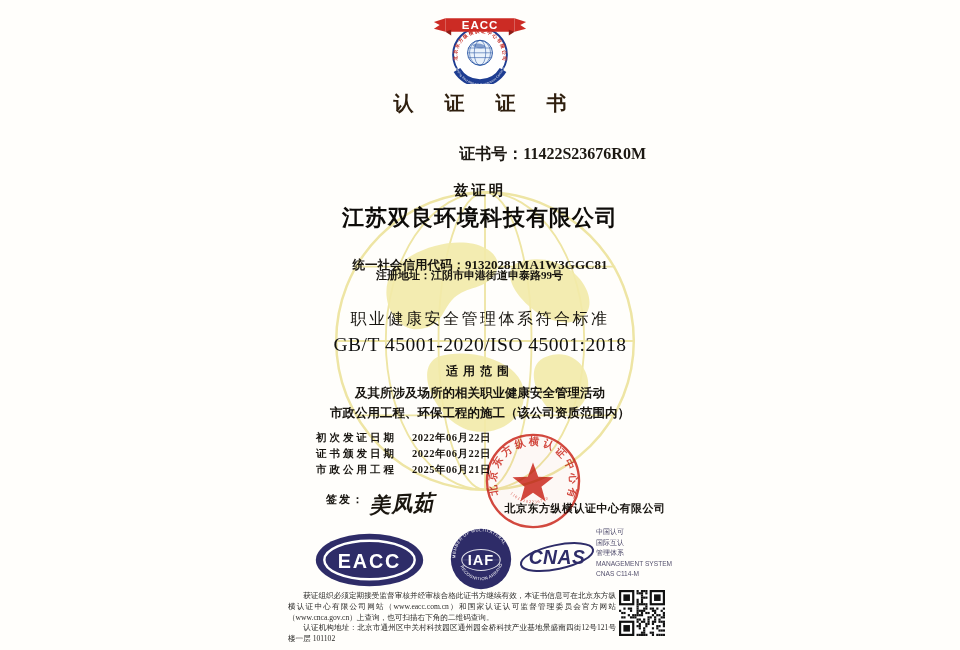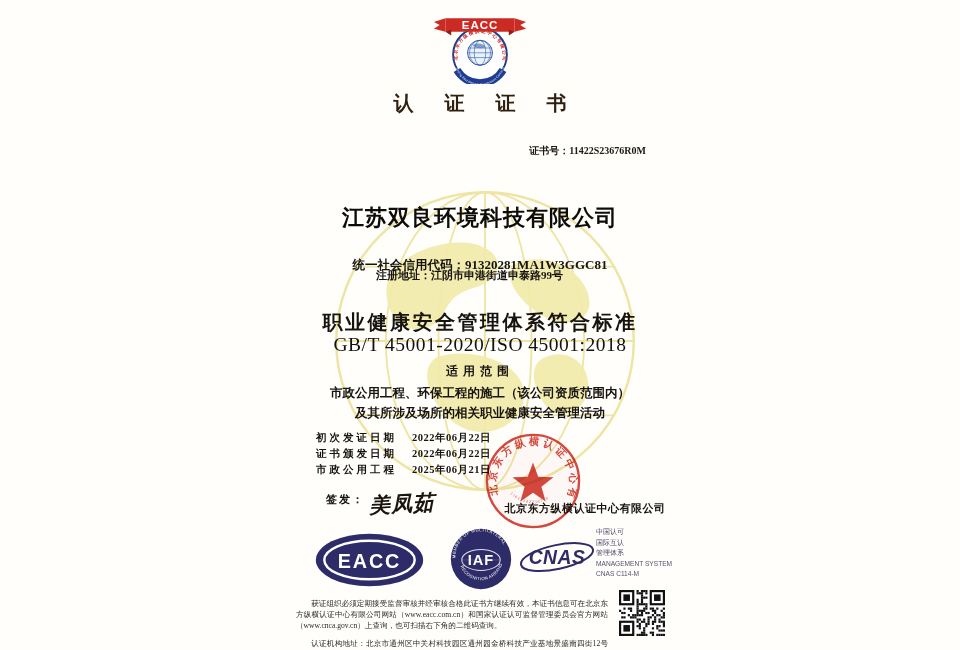--- a/index.html
+++ b/index.html
@@ -16,30 +16,30 @@
 
   
   .watermark{left:50px;top:186px;width:310px;height:310px;z-index:0;pointer-events:none;}
 
   .content{z-index:1;}
 
   
   .logo-top{left:152px;top:12px;width:96px;height:72px;}
 
   .title{top:90px;font-size:20px;font-weight:bold;letter-spacing:13px;color:#2f1f0e;text-indent:13px;}
-  .cert-no{top:144px;right:34px;font-size:10px;font-weight:bold;color:#1c1812;}
+  .cert-no{top:144px;right:34px;font-size:16px;font-weight:bold;color:#1c1812;}
 
   .statement{top:181px;font-size:14.5px;font-weight:bold;letter-spacing:3px;}
   .company{top:203px;font-size:22px;font-weight:900;letter-spacing:1px;color:#0e0c09;}
   .credit{top:257px;font-size:12.5px;font-weight:bold;}
   .credit .val{font-weight:bold;font-size:13px;}
 
   .addr{left:48px;top:265px;font-size:11px;font-weight:bold;line-height:20px;white-space:nowrap;margin-left:48px;}
 
-  .sys-line{top:309px;font-size:20px;font-weight:700;letter-spacing:2.5px;}
+  .sys-line{top:309px;font-size:16px;font-weight:400;letter-spacing:2.5px;}
   .code-line{top:334px;font-size:19.5px;letter-spacing:.5px;color:#111;}
   .scope-title{top:363px;font-size:12px;font-weight:bold;letter-spacing:5px;}
   .scope{top:383px;font-size:12.5px;font-weight:bold;line-height:20px;}
 
   .dates{left:36px;top:430px;font-size:10.5px;font-weight:bold;}
   .dates .row{display:flex;line-height:16px;}
   .dates .lbl{width:96px;letter-spacing:3px;}
   .dates .val{letter-spacing:.5px;}
 
   .sign{left:46px;top:490px;white-space:nowrap;}
@@ -49,21 +49,21 @@
   .stamp{left:204px;top:432px;width:98px;height:98px;z-index:2;mix-blend-mode:multiply;opacity:.93;}
   .issuer{left:215px;top:501px;width:180px;text-align:center;font-size:11px;font-weight:bold;letter-spacing:.5px;z-index:1;}
 
   .badge-eacc{left:33px;top:531px;width:113px;height:58px;}
   .badge-iaf{left:169px;top:527px;width:64px;height:64px;}
   .badge-cnas{left:238px;top:535px;width:78px;height:46px;}
   .cnas-text{left:316px;top:527px;width:80px;font-family:"Liberation Sans","DejaVu Sans",sans-serif;font-size:7px;line-height:10.5px;color:#4a4668;}
   .cnas-text .en{font-size:6.6px;color:#55516e;}
 
   .footer{left:8px;top:591px;width:328px;font-size:7.6px;line-height:10.8px;color:#2b2a28;text-align:justify;}
-  .footer p{margin:8px;text-indent:2em;}
+  .footer p{margin:0;text-indent:2em;}
   .qr{left:339px;top:590px;width:46px;height:46px;}
 </style>
 </head>
 <body>
 
 <div class="cert">
 
   <svg class="layer watermark" viewBox="0 0 200 200">
     <circle cx="100" cy="100" r="96" fill="none" stroke="#eee5a4" stroke-width="1.6"></circle>
     <ellipse cx="100" cy="100" rx="64" ry="96" fill="none" stroke="#eee5a4" stroke-width="1.2"></ellipse>
@@ -103,33 +103,34 @@
     <polygon points="86,6 98,10 92,13 98,17 86,20" fill="#cc2b24"></polygon>
     <polygon points="14,20 20,24 20,18" fill="#8f1c16"></polygon>
     <polygon points="86,20 80,24 80,18" fill="#8f1c16"></polygon>
     <text x="50" y="17" text-anchor="middle" font-size="12" font-weight="bold" fill="#ffffff" font-family="'Liberation Sans',sans-serif" letter-spacing="1">EACC</text>
   </svg>
 
   <div class="layer center title content">认 证 证 书</div>
 
   <div class="layer cert-no content"><span>证书号：</span><span>11422S23676R0M</span></div>
 
+  <div class="layer center statement content">兹证明</div>
   <div class="layer center company content">江苏双良环境科技有限公司</div>
   <div class="layer center credit content"><span>统一社会信用代码：</span><span class="val">91320281MA1W3GGC81</span></div>
 
   <div class="layer addr content">
     <div><span>注册地址：</span><span>江阴市申港街道申泰路99号</span></div>
   </div>
 
   <div class="layer center sys-line content">职业健康安全管理体系符合标准</div>
   <div class="layer center code-line content">GB/T 45001-2020/ISO 45001:2018</div>
   <div class="layer center scope-title content">适用范围</div>
   <div class="layer center scope content">
+    <div>及其所涉及场所的相关职业健康安全管理活动</div>
     <div>市政公用工程、环保工程的施工（该公司资质范围内）</div>
-    <div>及其所涉及场所的相关职业健康安全管理活动</div>
   </div>
 
   <div class="layer dates content">
     <div class="row">
         <span class="lbl">初次发证日期</span>
         <span class="val">2022年06月22日</span>
       </div>
     <div class="row">
         <span class="lbl">证书颁发日期</span>
         <span class="val">2022年06月22日</span>

